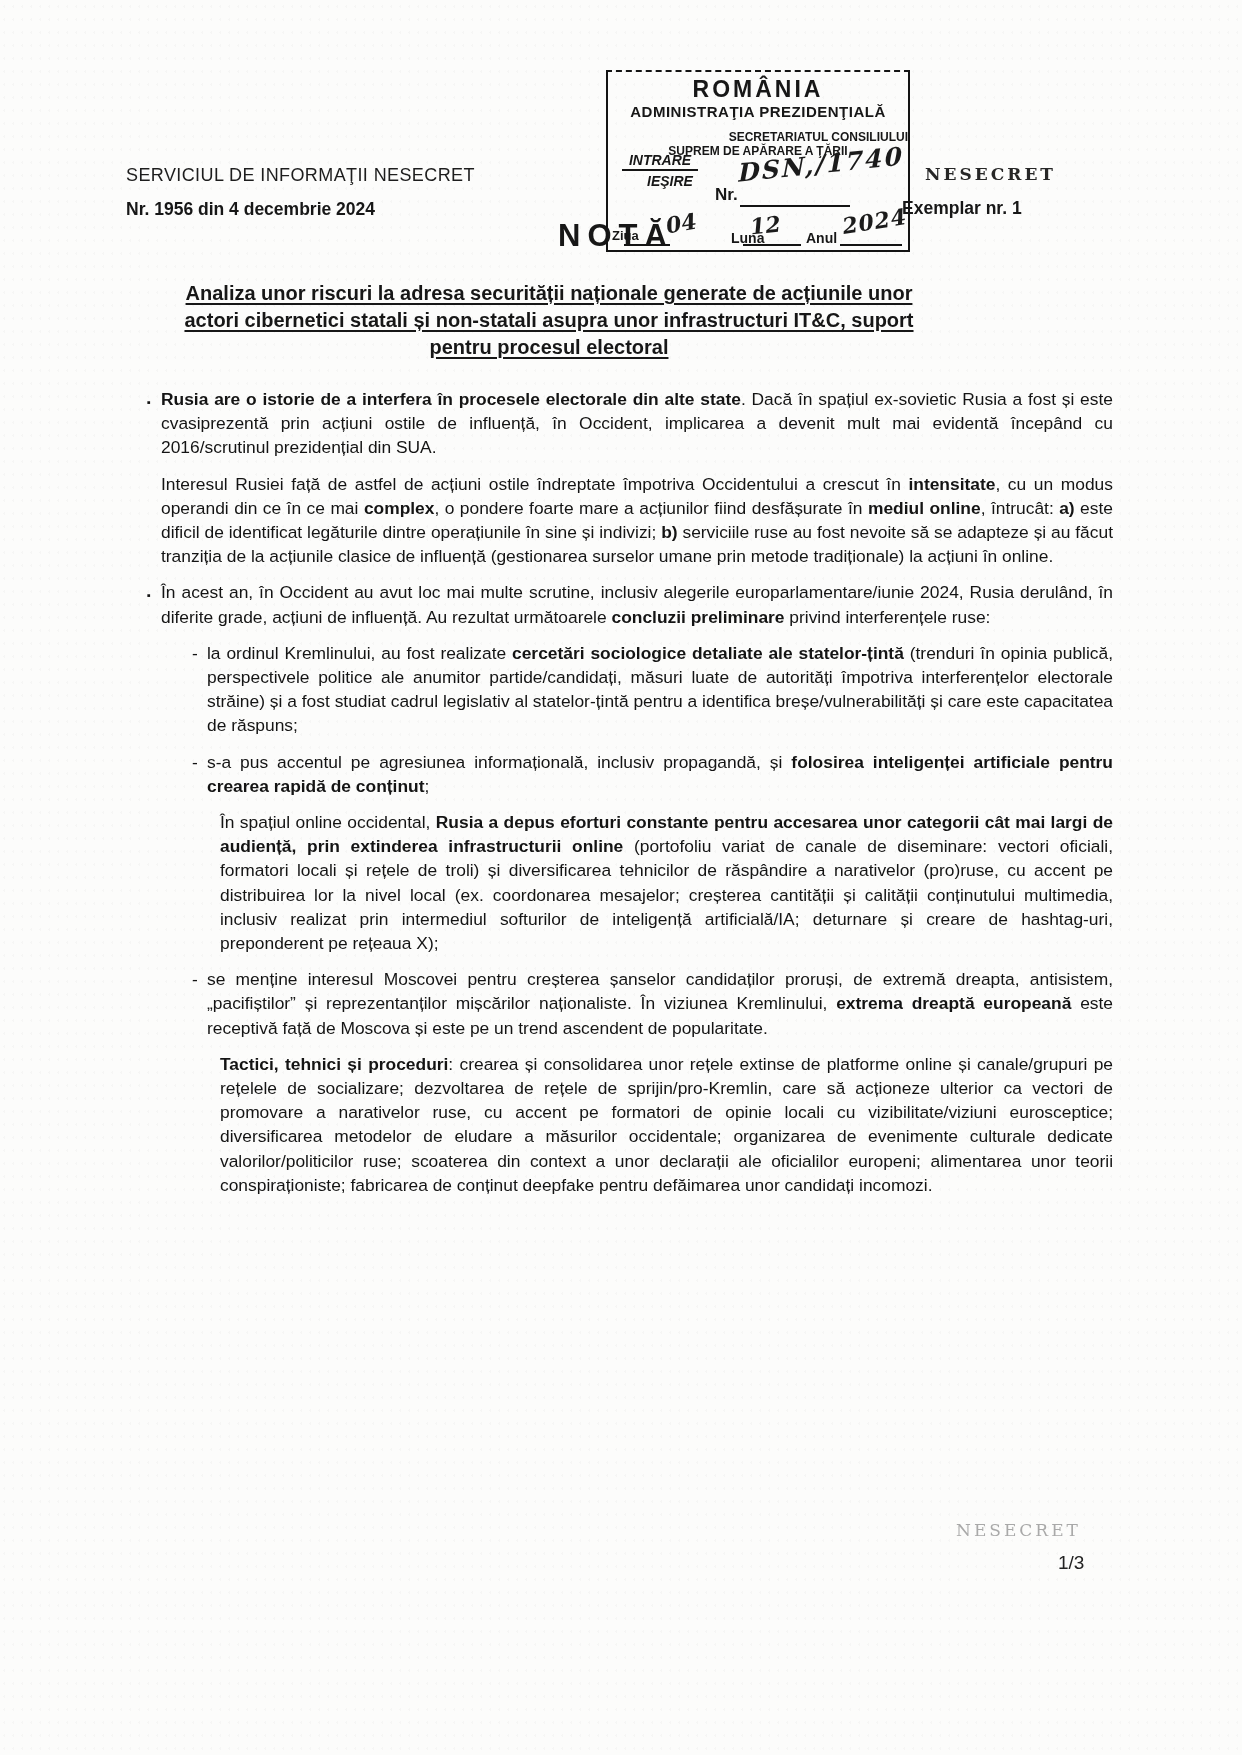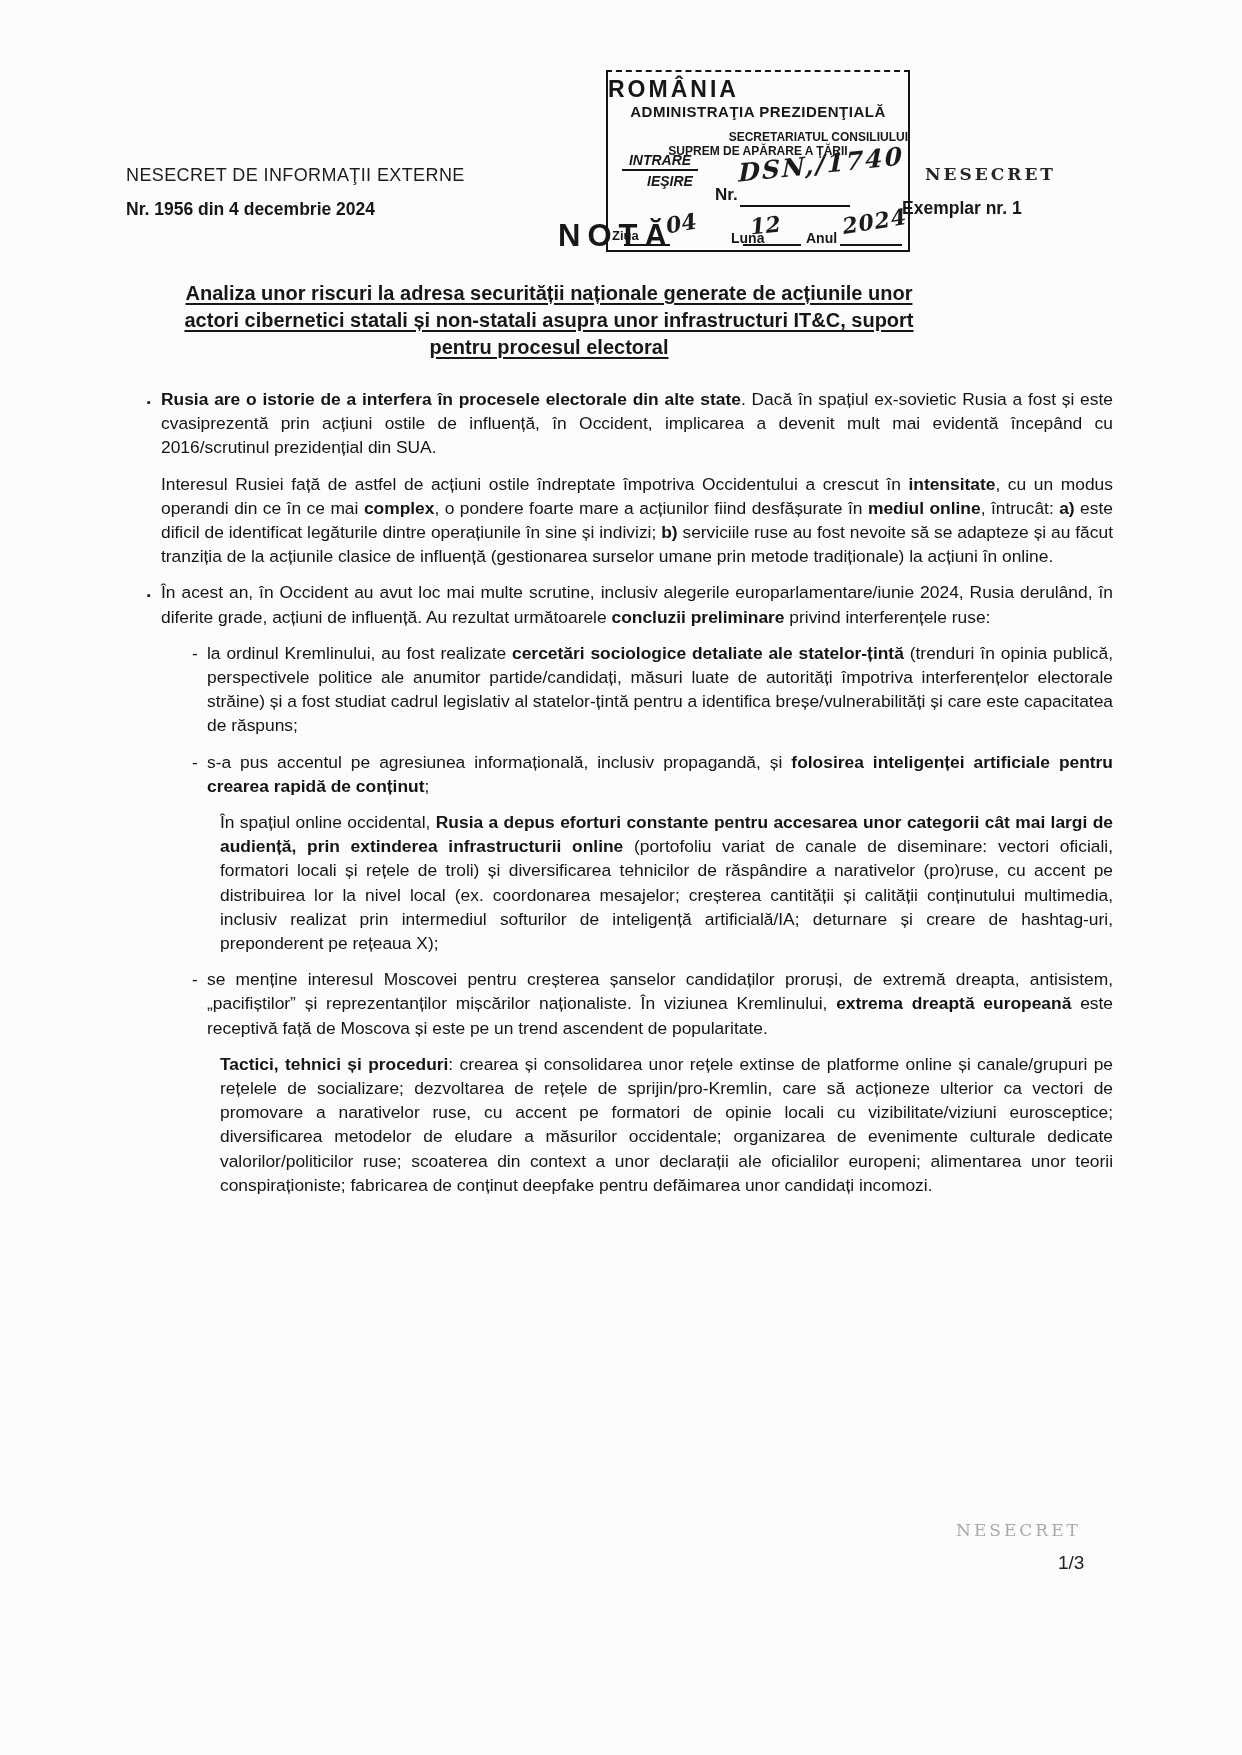--- a/index.html
+++ b/index.html
@@ -16,21 +16,21 @@
   
   .issuer{position:absolute;left:126px;top:165px;font-size:18px;letter-spacing:.4px;color:#1d1d1d;}
   .regnum{position:absolute;left:126px;top:199px;font-size:17.5px;font-weight:bold;}
   .classif{position:absolute;left:925px;top:164px;font-family:"DejaVu Serif",serif;
     font-size:17px;letter-spacing:3px;font-weight:600;color:#262626;}
   .copynum{position:absolute;left:902px;top:198px;font-size:17.5px;font-weight:bold;}
   
   .stamp{position:absolute;left:606px;top:70px;width:300px;height:178px;
     border:2px solid #141414;border-top-style:dashed;z-index:3;background:transparent;}
   .stamp *{position:absolute;white-space:nowrap;}
-  .st-country{top:4px;left:0;width:100%;font-size:23px;font-weight:bold;letter-spacing:3px;}
+  .st-country{top:4px;left:0;width:100%;text-align:center;font-size:23px;font-weight:bold;letter-spacing:3px;}
   .st-inst{top:31px;left:0;width:100%;text-align:center;font-size:15px;font-weight:bold;letter-spacing:.5px;}
   .st-sec1{top:58px;left:0;width:100%;text-align:right;font-size:12px;font-weight:bold;}
   .st-sec2{top:72px;left:0;width:100%;text-align:center;font-size:12px;font-weight:bold;}
   .st-in{left:14px;top:80px;width:76px;text-align:center;font-size:14px;font-weight:bold;font-style:italic;
     border-bottom:2px solid #141414;padding-bottom:1px;}
   .st-out{left:24px;top:101px;width:76px;text-align:center;font-size:14px;font-weight:bold;font-style:italic;}
   .st-nrl{left:107px;top:113px;font-size:17px;font-weight:bold;}
   .st-nrline{left:132px;top:133px;width:110px;border-top:2px solid #141414;height:0;}
   .st-ziua{left:4px;top:156px;font-size:13px;font-weight:bold;}
   .st-dayline{left:16px;top:172px;width:46px;border-top:2px solid #141414;height:0;}
@@ -62,21 +62,21 @@
   
   .ghost{position:absolute;left:956px;top:1520px;font-family:"DejaVu Serif",serif;font-size:17px;
     letter-spacing:3px;color:#9b9b9b;filter:blur(.5px);opacity:.85;}
   .pagenum{position:absolute;left:1058px;top:1552px;font-size:19px;color:#222;}
 </style>
 </head>
 <body>
 
 <div class="page">
 
-  <div class="issuer">NESECRET DE INFORMAŢII EXTERNE</div>
+  <div class="issuer">SERVICIUL DE INFORMAŢII NESECRET</div>
   <div class="regnum">Nr. 1956 din 4 decembrie 2024</div>
   <div class="classif">NESECRET</div>
   <div class="copynum">Exemplar nr. 1</div>
 
   <div class="stamp">
     <div class="st-country">ROMÂNIA</div>
     <div class="st-inst">ADMINISTRAŢIA PREZIDENŢIALĂ</div>
     <div class="st-sec1">SECRETARIATUL CONSILIULUI</div>
     <div class="st-sec2">SUPREM DE APĂRARE A ŢĂRII</div>
     <div class="st-in">INTRARE</div>

